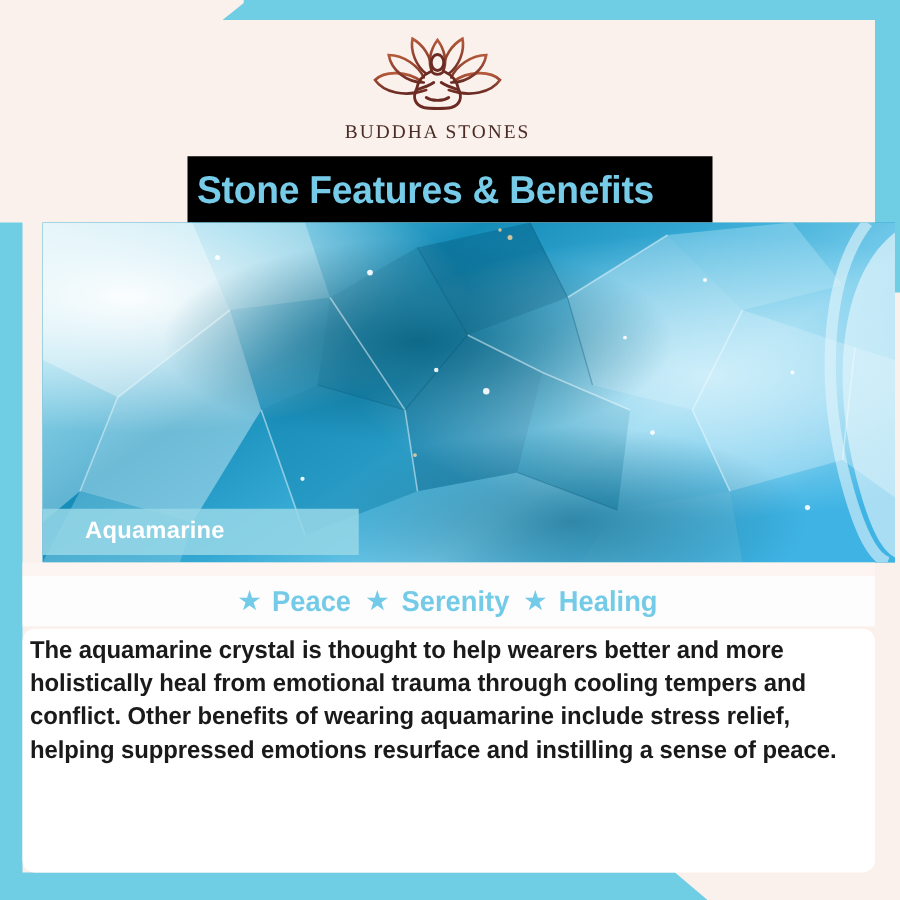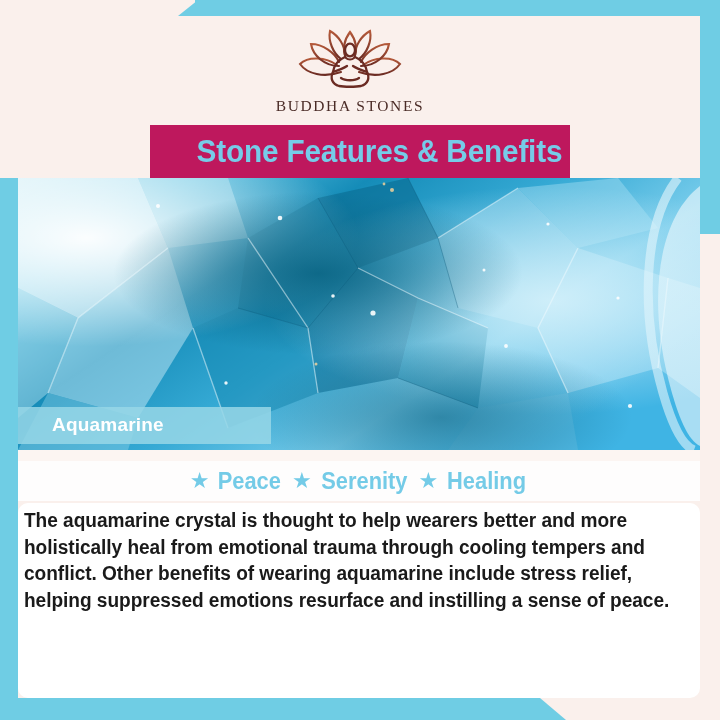--- a/index.html
+++ b/index.html
@@ -61,36 +61,36 @@
     margin-top:5px;
     font-family:"Liberation Serif", serif;
     font-size:15.5px;
     letter-spacing:1.6px;
     color:#4A2B26;
   }
 
   .title-banner{
     position:absolute; top:125px; left:150px;
     width:420px; height:53px;
-    background:#be185d;
-    display:flex; align-items:center; justify-content:flex-end;
+    background:#000000;
+    display:flex; align-items:center; justify-content:flex-start;
   }
   .title-text{
     font-family:"Liberation Sans Narrow","Liberation Sans", sans-serif;
     font-weight:bold;
     font-size:31px;
     letter-spacing:-0.2px;
     color:#76CCE8;
     transform:scaleX(0.96);
     white-space:nowrap;
   }
 
   
   .photo{
-    position:absolute; top:178px; left:18px;
+    position:absolute; top:178px; left:34px;
     width:682px; height:272px;
     overflow:hidden;
     background:#2FA8CE;
   }
   .photo svg{ display:block; width:100%; height:100%; }
 
   .stone-label{
     position:absolute; left:0px; bottom:6px;
     padding:7px 22px 8px 34px;
     background:rgba(150,214,231,0.86);

